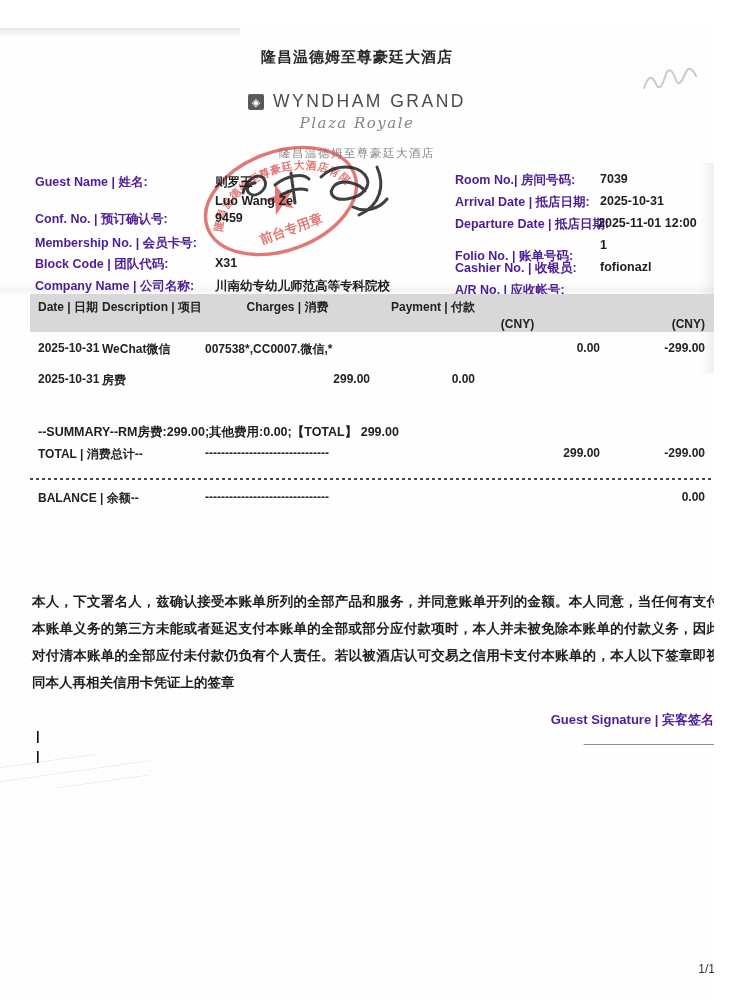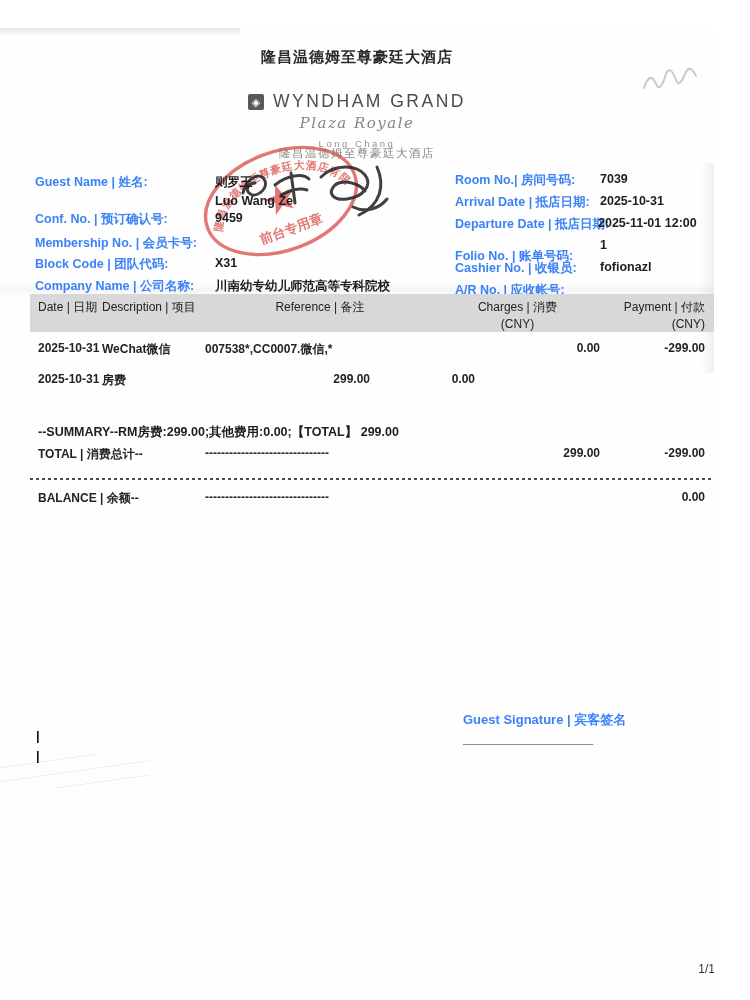--- a/index.html
+++ b/index.html
@@ -13,27 +13,27 @@
 
   .brand-row { font-size:17.5px; font-weight:400; letter-spacing:2.5px; color:#4b4c4e; }
   .brand-icon { display:inline-block; width:16px; height:16px; line-height:16px; background:#58595c;
                 color:#ffffff; font-size:11px; letter-spacing:0; text-align:center; border-radius:2px;
                 vertical-align:middle; margin-right:9px; }
   .brand-script { font-family:"DejaVu Serif","Liberation Serif",serif; font-style:italic;
                   font-size:15px; color:#85868a; letter-spacing:1.5px; }
   .brand-sub { font-size:9.5px; color:#929396; letter-spacing:2.5px; }
   .brand-cn { font-size:11.5px; color:#88898b; letter-spacing:1.5px; }
 
-  .lbl { font-size:12.5px; font-weight:700; color:#3b82f6; white-space:nowrap; }
+  .lbl { font-size:12.5px; font-weight:700; color:#4c1d95; white-space:nowrap; }
   .val { font-size:12.5px; font-weight:700; color:#1d1d1d; white-space:nowrap; }
 
   .tbl { left:30px; width:692px; }
   .tbl-head { background:#d8d8d8; height:38px; padding:5px 17px 0 8px; }
   .hrow { display:flex; }
-  .hcell { font-size:12px; font-weight:400; color:#222; }
+  .hcell { font-size:12px; font-weight:700; color:#222; }
   .c-date { width:64px; }
   .c-desc { width:103px; }
   .c-ref  { width:230px; }
   .c-chg  { width:165px; text-align:right; }
   .c-chg-c{ width:165px; text-align:center; }
   .c-pay  { width:105px; text-align:right; }
   .trow { display:flex; padding:0 17px 0 8px; font-size:12px; font-weight:700; }
   .dashed-line { border-top:0; height:2px;
     background:repeating-linear-gradient(90deg,#4a4a4a 0 3px,transparent 3px 6px); }
 
@@ -60,23 +60,20 @@
 
   <svg class="abs" style="top:34px;left:638px;" width="70" height="36" viewBox="0 0 70 36">
     <path d="M6,26 Q12,8 18,22 Q22,32 28,12 Q32,2 38,18 Q41,27 48,10 Q52,2 58,14" stroke="#b3aca4" stroke-width="2" fill="none" opacity="0.65" stroke-linecap="round"></path>
   </svg>
 
   <div class="abs center" style="top:63px;">
     <span class="brand-row"><span class="brand-icon">◈</span><span>WYNDHAM GRAND</span></span>
   </div>
   <div class="abs center" style="top:86px;">
     <span class="brand-script">Plaza Royale</span>
-  </div>
-  <div class="abs center" style="top:105px;">
-    <span class="brand-sub">Long Chang</span>
   </div>
   <div class="abs center" style="top:115px;">
     <span class="brand-cn">隆昌温德姆至尊豪廷大酒店</span>
   </div>
 
   <svg class="abs" style="top:98px;left:196px;opacity:0.78;" width="170" height="150" viewBox="0 0 200 176">
     <defs>
         <path id="arcTop" d="M22,100 A80,55 0 0 1 178,96" fill="none"></path>
       </defs>
     <g transform="rotate(-20 100 88)">
@@ -130,21 +127,20 @@
   <div class="abs val" style="top:232px;left:600px;">fofionazl</div>
 
   <div class="abs lbl" style="top:254px;left:455px;">A/R No. | 应收帐号:</div>
   <div class="abs val" style="top:254px;left:600px;"></div>
 
   <div class="abs tbl" style="top:266px;">
     <div class="tbl-head">
       <div class="hrow">
         <div class="hcell c-date">Date | 日期</div>
         <div class="hcell c-desc">Description | 项目</div>
-        <div class="hcell c-ref" style="text-align:center;">Reference | 备注</div>
         <div class="hcell c-chg-c">Charges | 消费</div>
         <div class="hcell c-pay">Payment | 付款</div>
       </div>
       <div class="hrow" style="margin-top:1px;">
         <div class="hcell c-date"></div>
         <div class="hcell c-desc"></div>
         <div class="hcell c-ref"></div>
         <div class="hcell c-chg-c">(CNY)</div>
         <div class="hcell c-pay">(CNY)</div>
       </div>
@@ -180,22 +176,23 @@
 
   <div class="abs tbl" style="top:462px;">
     <div class="trow">
       <div style="width:167px;">BALANCE | 余额--</div>
       <div class="c-ref">-------------------------------</div>
       <div class="c-chg"></div>
       <div class="c-pay">0.00</div>
     </div>
   </div>
 
-
-  <div class="abs" style="top:682px;left:463px;">
+  <div class="abs legal" style="top:560px;left:32px;width:688px;">本人，下文署名人，兹确认接受本账单所列的全部产品和服务，并同意账单开列的金额。本人同意，当任何有支付本账单义务的第三方未能或者延迟支付本账单的全部或部分应付款项时，本人并未被免除本账单的付款义务，因此对付清本账单的全部应付未付款仍负有个人责任。若以被酒店认可交易之信用卡支付本账单的，本人以下签章即视同本人再相关信用卡凭证上的签章</div>
+
+  <div class="abs" style="top:682px;left:463px;text-align:right;">
     <span class="lbl" style="font-size:13px;">Guest Signature | 宾客签名</span>
     <span class="val" style="font-size:13px;">__________________</span>
   </div>
 
   <div class="abs mark" style="top:700px;left:36px;">|</div>
   <div class="abs mark" style="top:720px;left:36px;">|</div>
 
   <div class="abs pagenum" style="top:934px;left:675px;width:40px;text-align:right;">1/1</div>
 
 </div>

